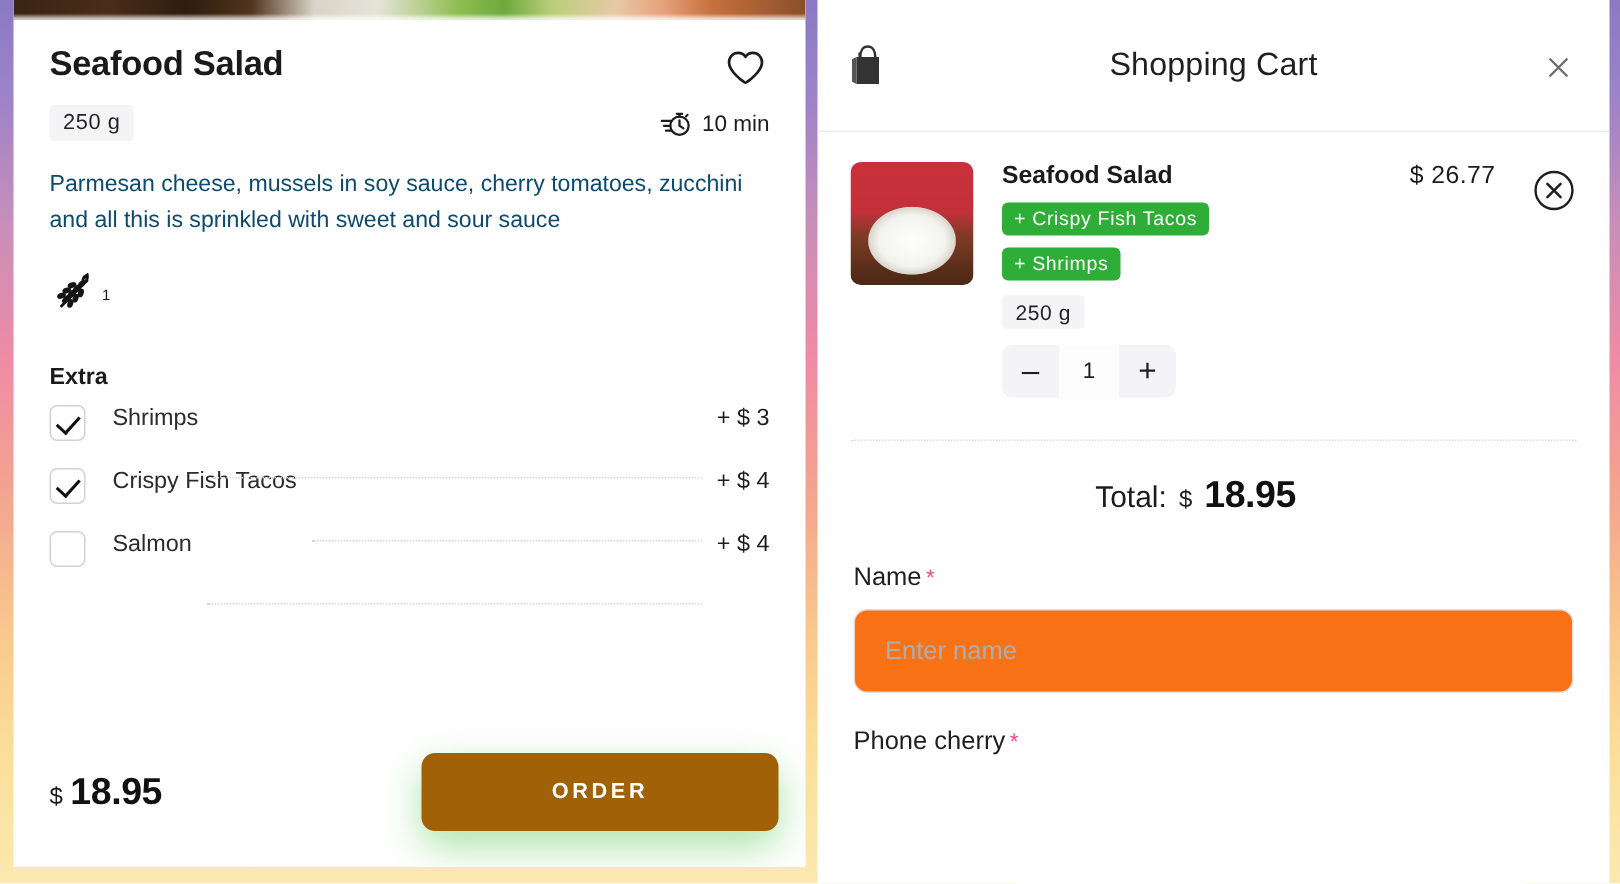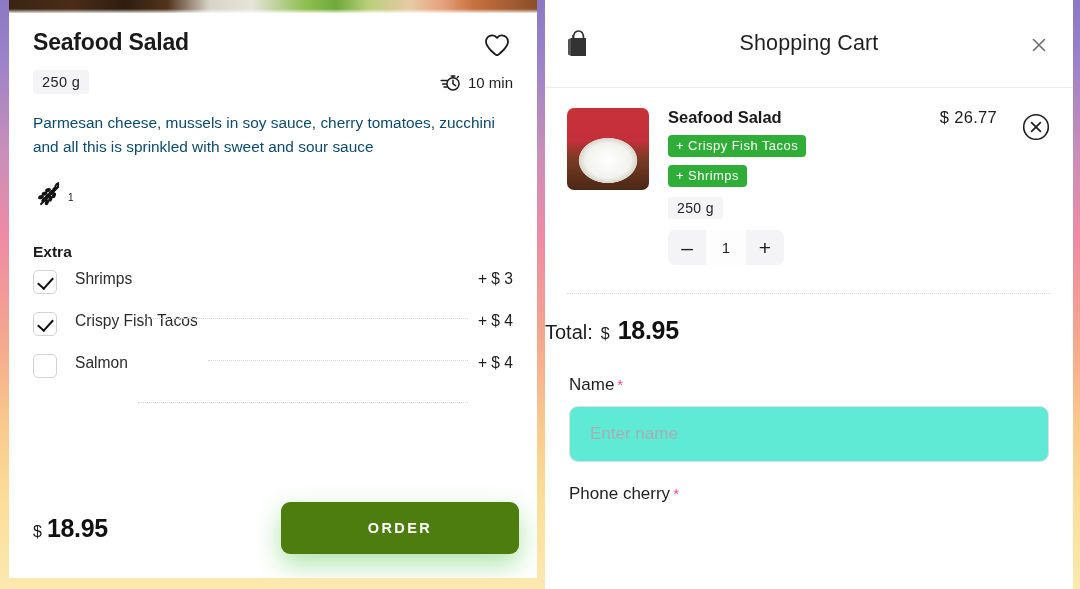--- a/index.html
+++ b/index.html
@@ -176,21 +176,21 @@
   }
   #total-price { display: flex; align-items: baseline; gap: 5px; }
   #price-cur { font-size: 16px; color: #1a1a1a; }
   #price-val { font-size: 25px; font-weight: bold; color: #111; letter-spacing: -0.3px; }
 
   #order-btn {
     width: 238px;
     height: 52px;
     border: none;
     border-radius: 9px;
-    background: #4d7c0f;
+    background: #a16207;
     color: #fff;
     font-size: 14.5px;
     font-weight: bold;
     letter-spacing: 2.4px;
     font-family: "Liberation Sans", sans-serif;
     cursor: pointer;
     box-shadow: 0 10px 26px rgba(74,193,62,0.45);
   }
 
   
@@ -296,21 +296,21 @@
   #cart-divider {
     margin: 28px 22px 0 22px;
     border-bottom: 1.6px dotted #dcdce0;
   }
 
   #total-row {
     margin-top: 22px;
     padding-right: 24px;
     display: flex;
     align-items: baseline;
-    justify-content: flex-start;
+    justify-content: center;
     gap: 8px;
   }
   #total-label { font-size: 20px; color: #1c1c1c; }
   #total-cur { font-size: 16px; color: #1c1c1c; }
   #total-val { font-size: 25px; font-weight: bold; color: #111; letter-spacing: -0.3px; }
 
   #form-area { padding: 30px 24px 0 24px; }
   .field-label {
     font-size: 17px;
     color: #1e1e1e;
@@ -318,21 +318,21 @@
   .req { color: #f0498a; font-size: 15px; margin-left: 3px; }
   .text-input {
     margin-top: 11px;
     width: 100%;
     height: 56px;
     border: 1.4px solid #dededf;
     border-radius: 9px;
     padding: 0 20px;
     font-size: 17px;
     color: #2b2b2b;
-    background: #5eead4;
+    background: #f97316;
     font-family: "Liberation Sans", sans-serif;
     outline: none;
   }
   .text-input::placeholder { color: #a9aeb3; }
   #phone-label { margin-top: 22px; display: block; }
 </style>
 </head>
 <body>
 
 <div id="app">

